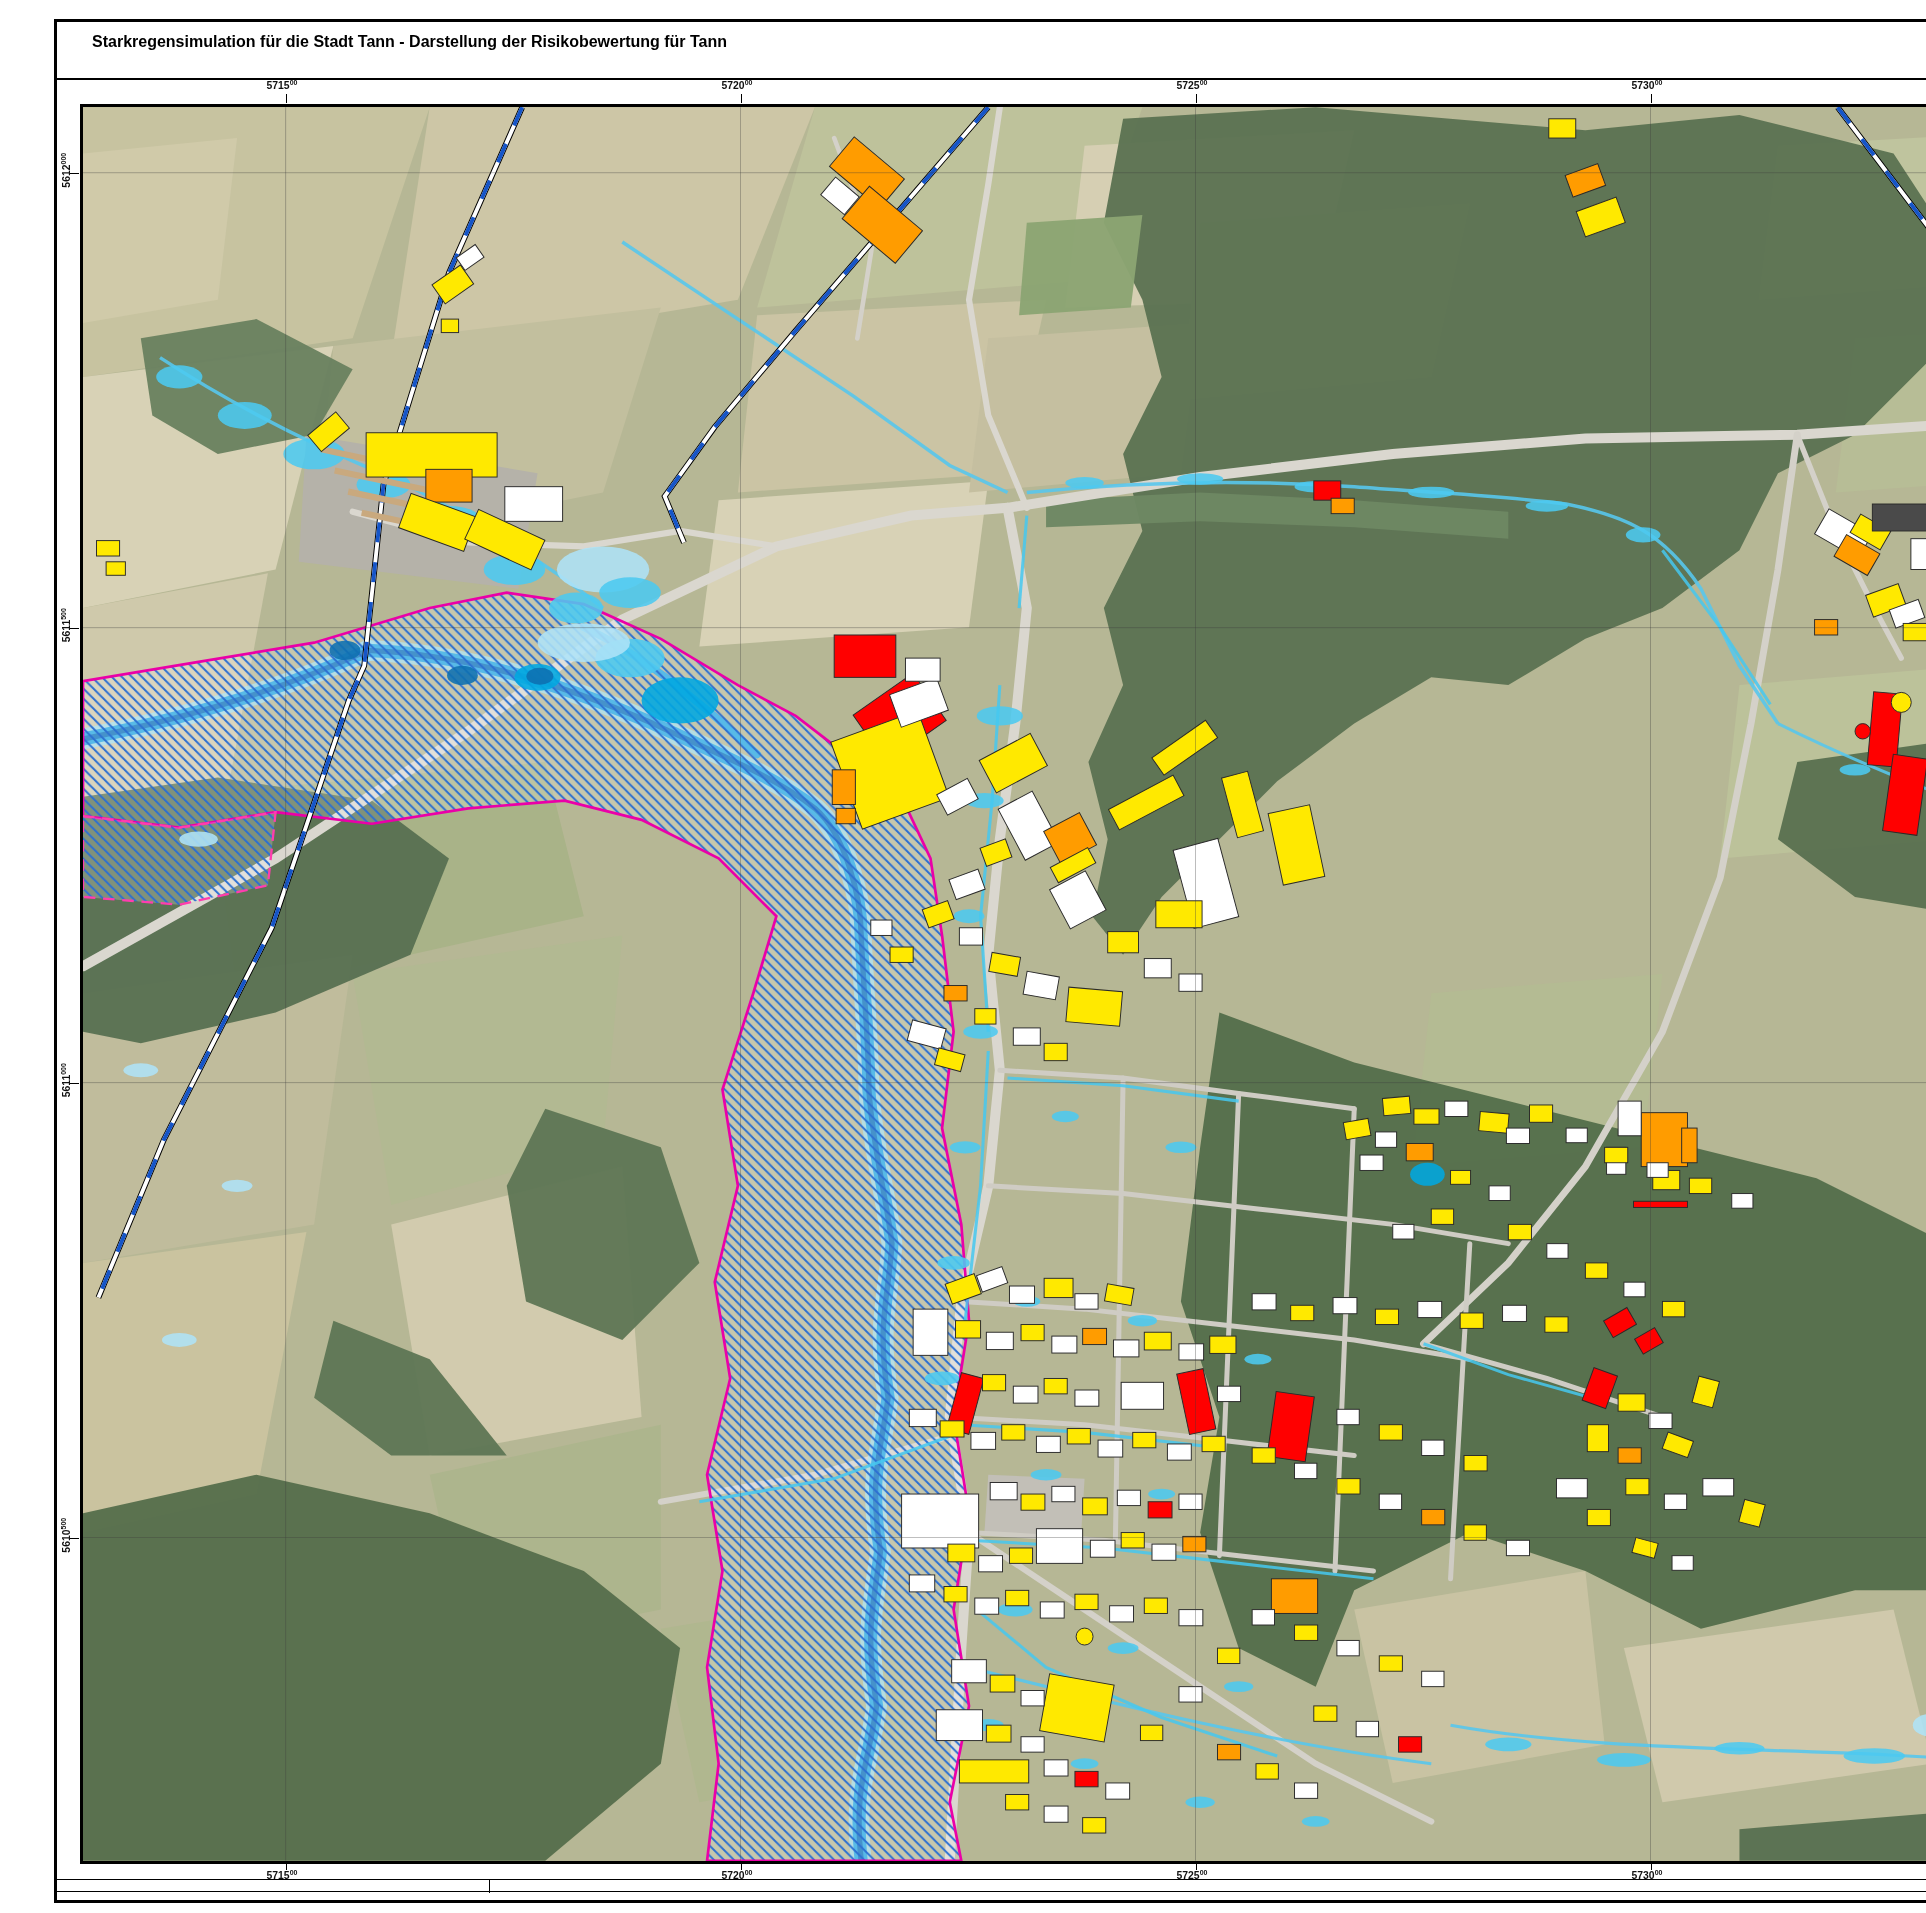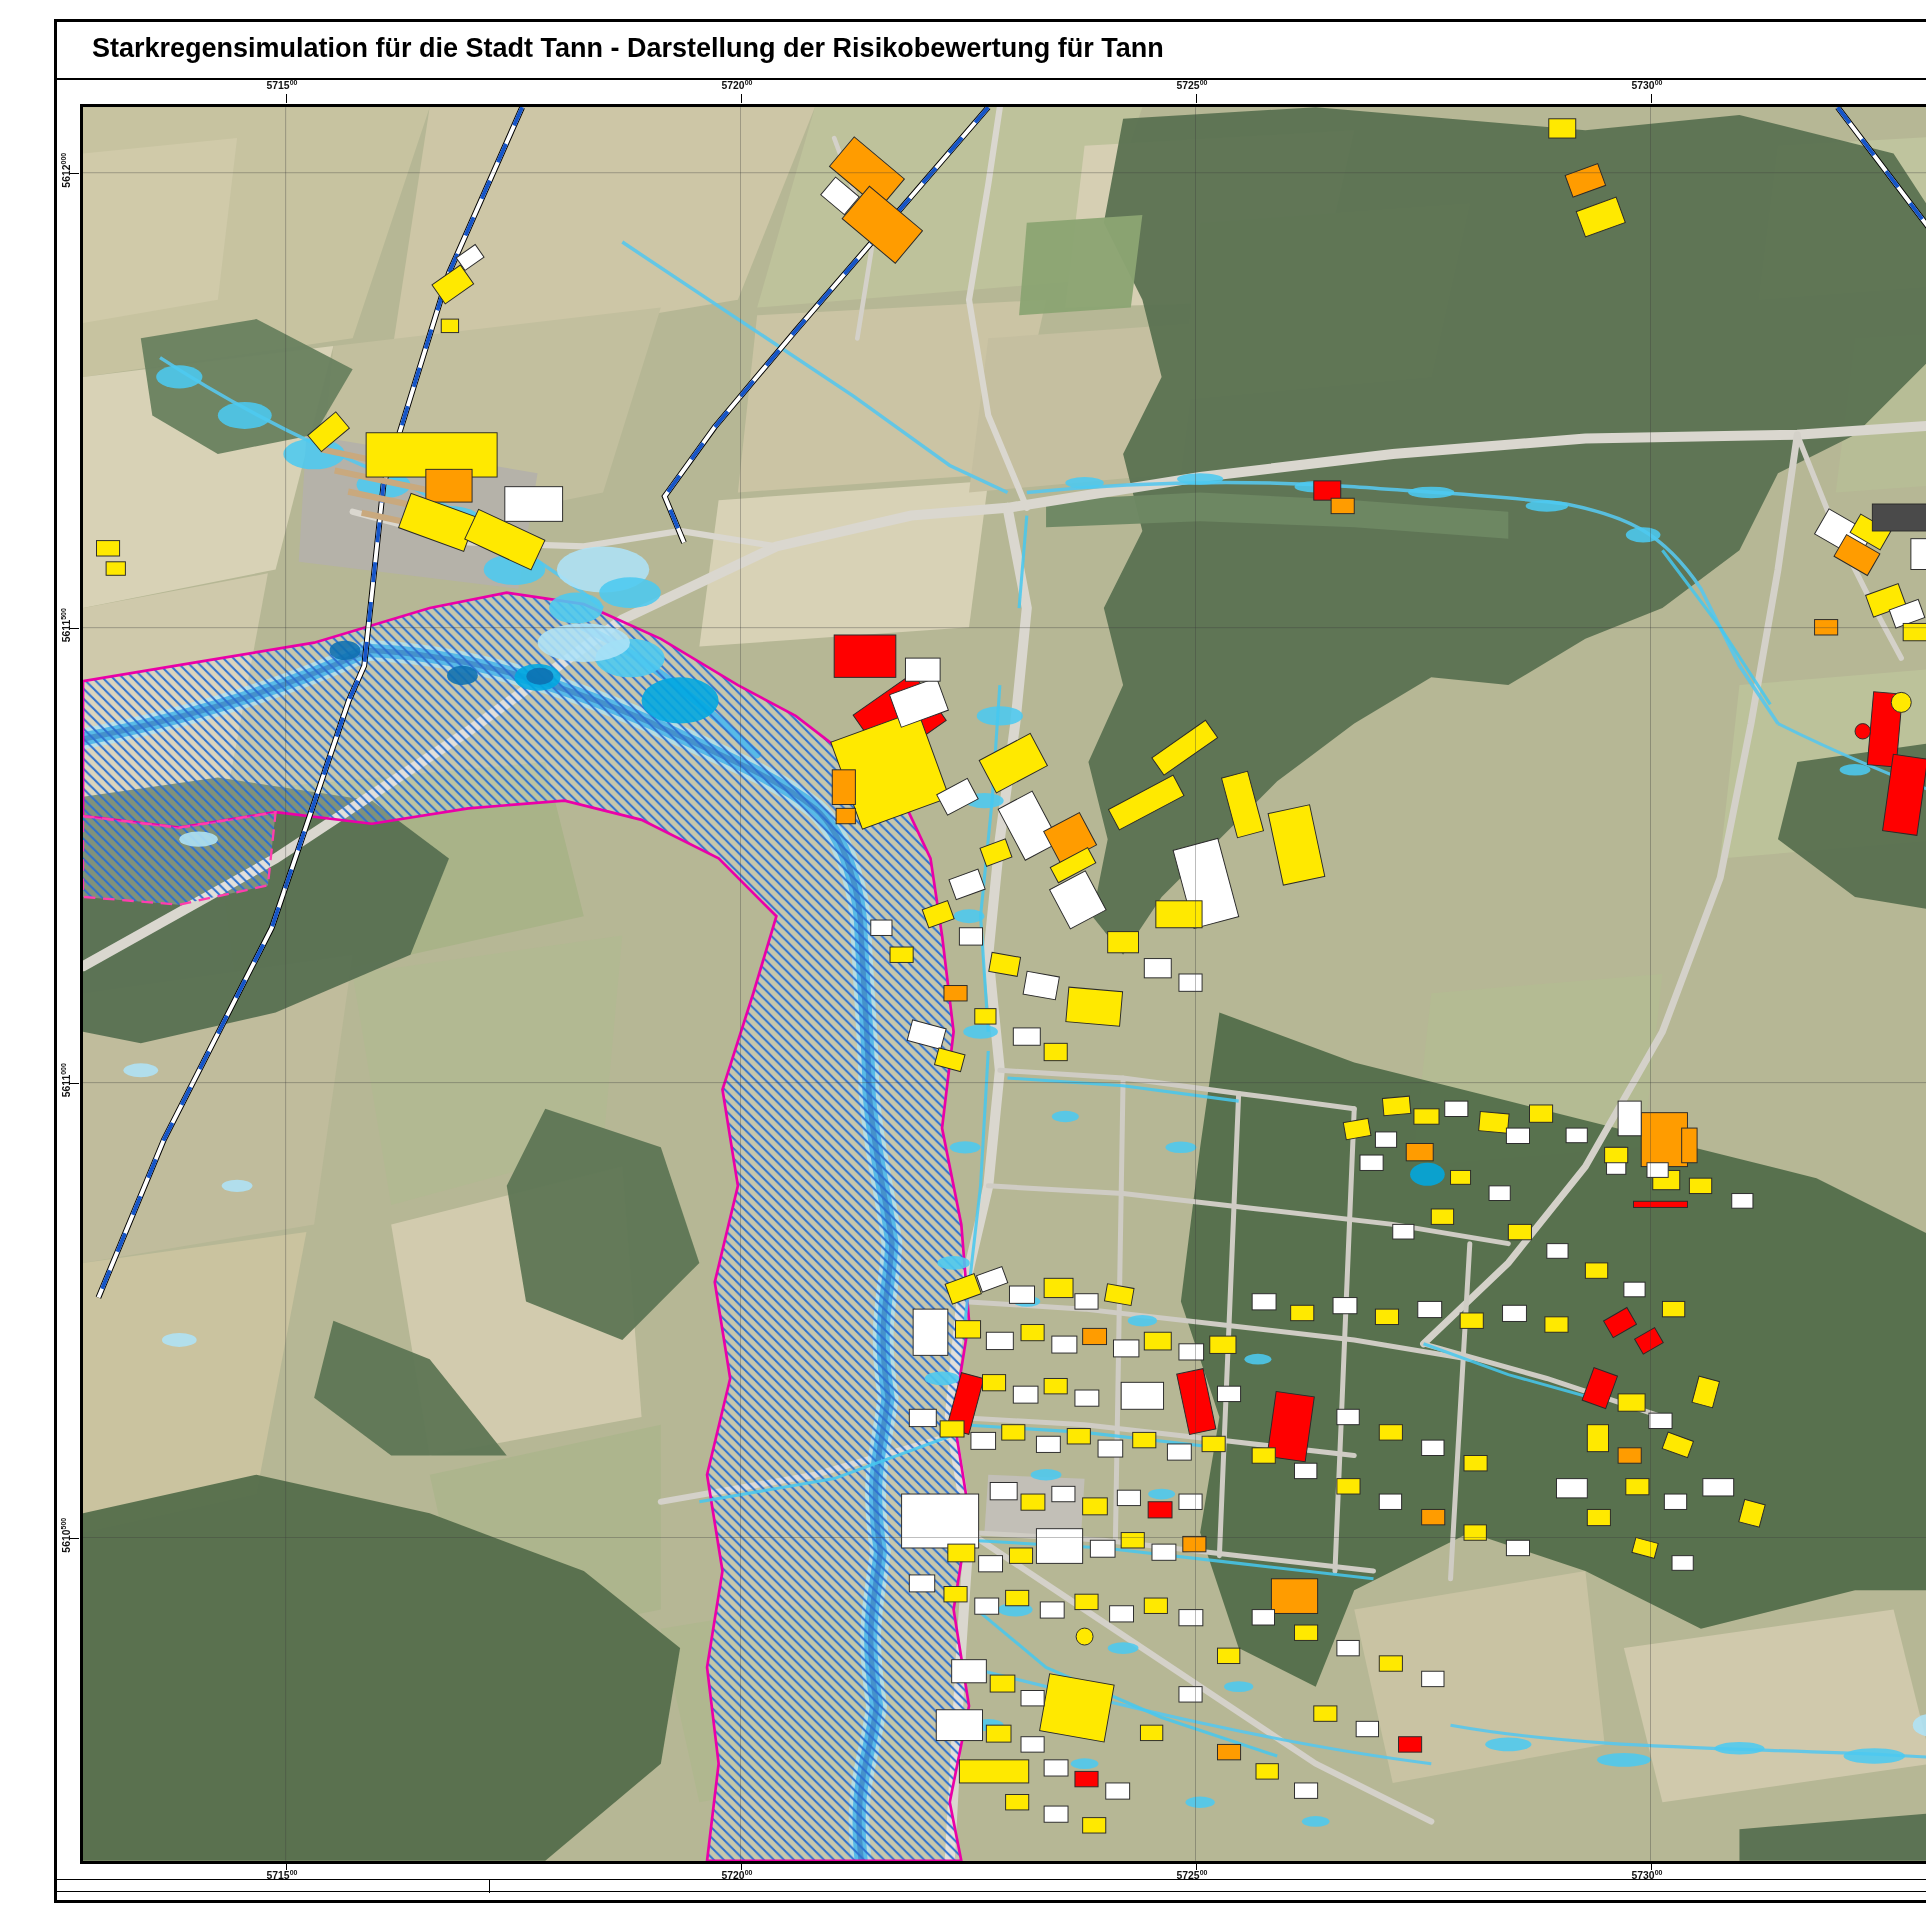--- a/index.html
+++ b/index.html
@@ -1,21 +1,21 @@
 <!DOCTYPE html>
 <html style="font-size:6.2px"><head>
 <meta charset="utf-8">
 <style>
   html,body{margin:0;padding:0;background:#ffffff;font-family:"Liberation Sans",sans-serif;}
   #page{position:relative;width:2705px;height:1913px;background:#ffffff;overflow:hidden;}
   .abs{position:absolute;}
   
   #outer-border{left:54px;top:19px;width:2637px;height:1884px;border:3.5px solid #000;box-sizing:border-box;}
   #title-sep{left:54px;top:78px;width:2637px;height:1.9px;background:#000;}
-  #page-title{left:92px;top:33px;font-size:27px;font-weight:bold;color:#000;white-space:nowrap;}
+  #page-title{left:92px;top:33px;font-size:16px;font-weight:bold;color:#000;white-space:nowrap;}
   
   #map-frame{left:80px;top:104px;width:2195px;height:1754px;border:3.9px solid #000;box-sizing:content-box;background:#b6b795;}
   #map-canvas{position:absolute;left:0;top:0;}
   .coord{font-size:10.4px;font-weight:bold;color:#111;white-space:nowrap;}
   .coord sup{font-size:7px;}
   .tick{background:#000;}
   
   .hline{background:#000;}
   .leg-row{position:absolute;left:2309px;height:24px;}
 </style>

